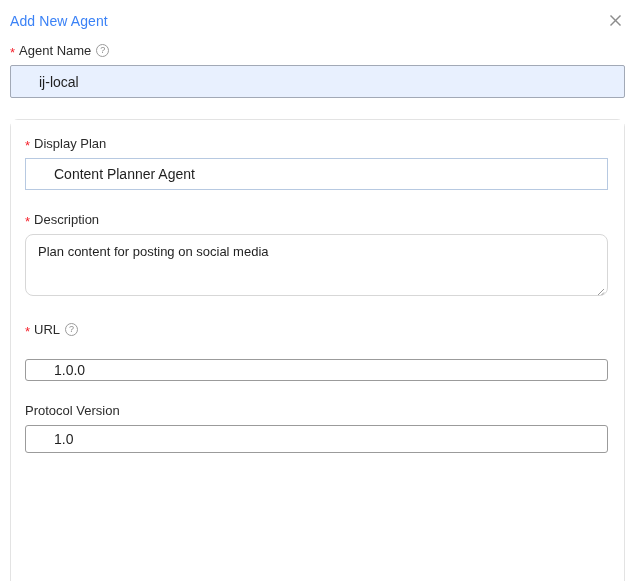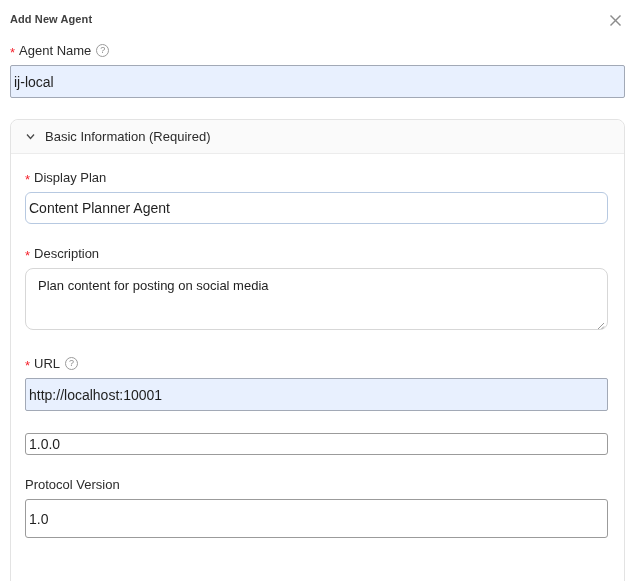--- a/index.html
+++ b/index.html
@@ -7,43 +7,43 @@
     width: 640px; height: 581px;
     background: #ffffff;
     overflow: hidden;
     font-family: "Liberation Sans", "DejaVu Sans", sans-serif;
     color: #262626;
   }
   .modal { padding: 13px 15px 0 10px; width: 640px; }
 
   
   .modal-header { display: flex; justify-content: space-between; align-items: flex-start; }
-  .modal-title { font-size: 11px; font-weight: 700; color: #404040; letter-spacing: .1px; }
+  .modal-title { font-size: 14px; font-weight: 400; color: #3b82f6; letter-spacing: .1px; }
   .close-btn { background: none; border: none; cursor: pointer; padding: 2px; margin-top: -2px; line-height: 0; }
 
   
   .field-label { display: flex; align-items: center; font-size: 13px; color: #2b2b2b; margin-bottom: 7px; }
   .req-mark { color: #f5222d; margin-right: 4px; font-size: 13px; line-height: 1; transform: translateY(2px); }
   .help-icon {
     display: inline-flex; align-items: center; justify-content: center;
     width: 13px; height: 13px; margin-left: 5px;
     border: 1px solid #9b9b9b; border-radius: 50%;
     font-size: 9px; color: #8c8c8c; line-height: 1;
   }
 
   
   .text-input {
     width: 100%; height: 33px;
     font-family: "Liberation Sans", sans-serif;
     font-size: 14px; color: #1f1f1f;
-    padding: 0 3px; outline: none;
+    padding: 0 28px; outline: none;
     background: #ffffff; border: 1px solid #9b9b9b; border-radius: 3px;
   }
   .autofill { background: #e8f0fe; border: 1px solid #a2a9b6; border-radius: 2px; }
-  .blue-border { border: 1px solid #b7c9e1; border-radius: 6px; height: 32px; }
+  .blue-border { border: 1px solid #b7c9e1; border-radius: 0; height: 32px; }
 
   .agent-name-row { margin-top: 13px; }
 
   
   .panel {
     margin-top: 21px;
     border: 1px solid #e3e3e3;
     border-radius: 8px 8px 0 0;
     min-height: 470px;
   }
@@ -94,28 +94,20 @@
   <div class="agent-name-row">
     <div class="field-label">
       <span class="req-mark">*</span>
       <span>Agent Name</span>
       <span class="help-icon">?</span>
     </div>
     <input class="text-input autofill" type="text" value="ij-local" style="">
   </div>
 
   <div class="panel">
-    <div class="panel-header">
-      <span>
-        <svg width="11" height="11" viewBox="0 0 11 11">
-          <polyline points="2,3.5 5.5,7.5 9,3.5" fill="none" stroke="#4a4a4a" stroke-width="1.3"></polyline>
-        </svg>
-      </span>
-      <span class="panel-title">Basic Information (Required)</span>
-    </div>
 
     <div class="panel-body">
 
       <div class="form-group">
         <div class="field-label">
           <span class="req-mark">*</span>
           <span>Display Plan</span>
         </div>
         <input class="text-input blue-border" type="text" value="Content Planner Agent" style="">
       </div>
@@ -135,30 +127,29 @@
           </span>
         </div>
       </div>
 
       <div class="form-group">
         <div class="field-label">
           <span class="req-mark">*</span>
           <span>URL</span>
           <span class="help-icon">?</span>
         </div>
-        <input class="text-input autofill" type="text" value="http://localhost:10001" style="">
       </div>
 
       <div class="form-group">
         <input class="text-input" type="text" style="height: 22px;" value="1.0.0">
       </div>
 
       <div class="form-group">
         <div class="field-label">
           <span>Protocol Version</span>
         </div>
-        <input class="text-input" type="text" style="height: 39px;" value="1.0">
+        <input class="text-input" type="text" style="height: 28px;" value="1.0">
       </div>
 
     </div>
   </div>
 
 </div>
 
 </body></html>

